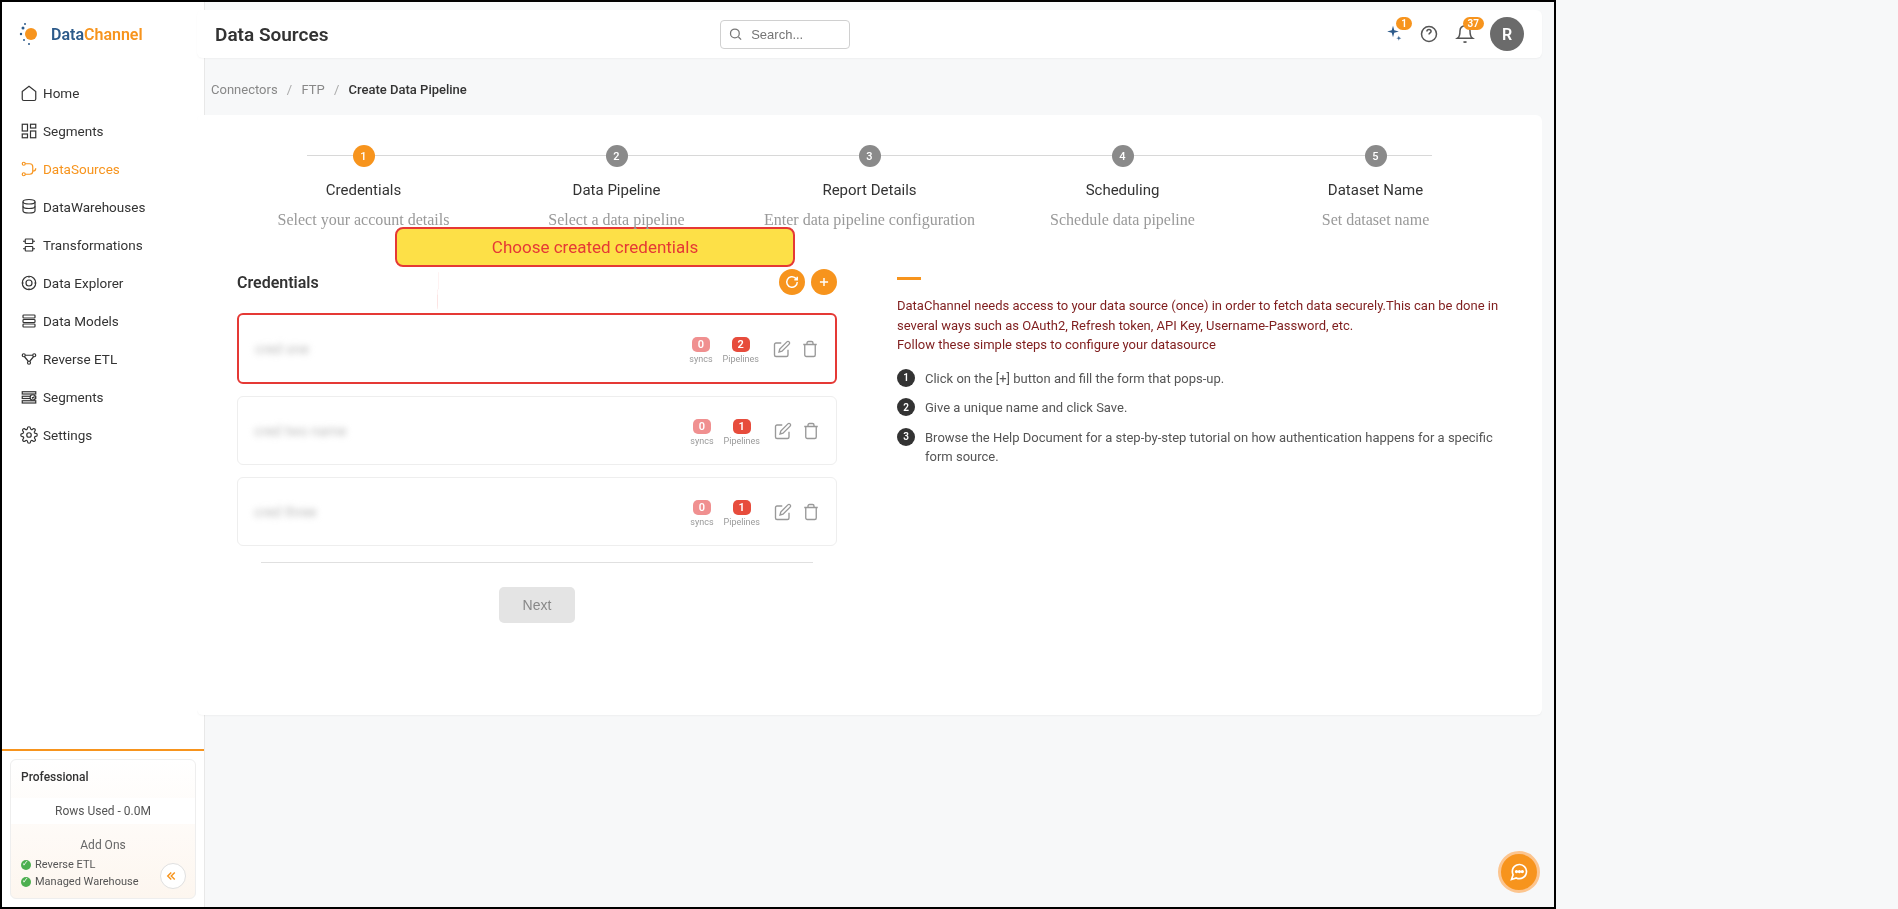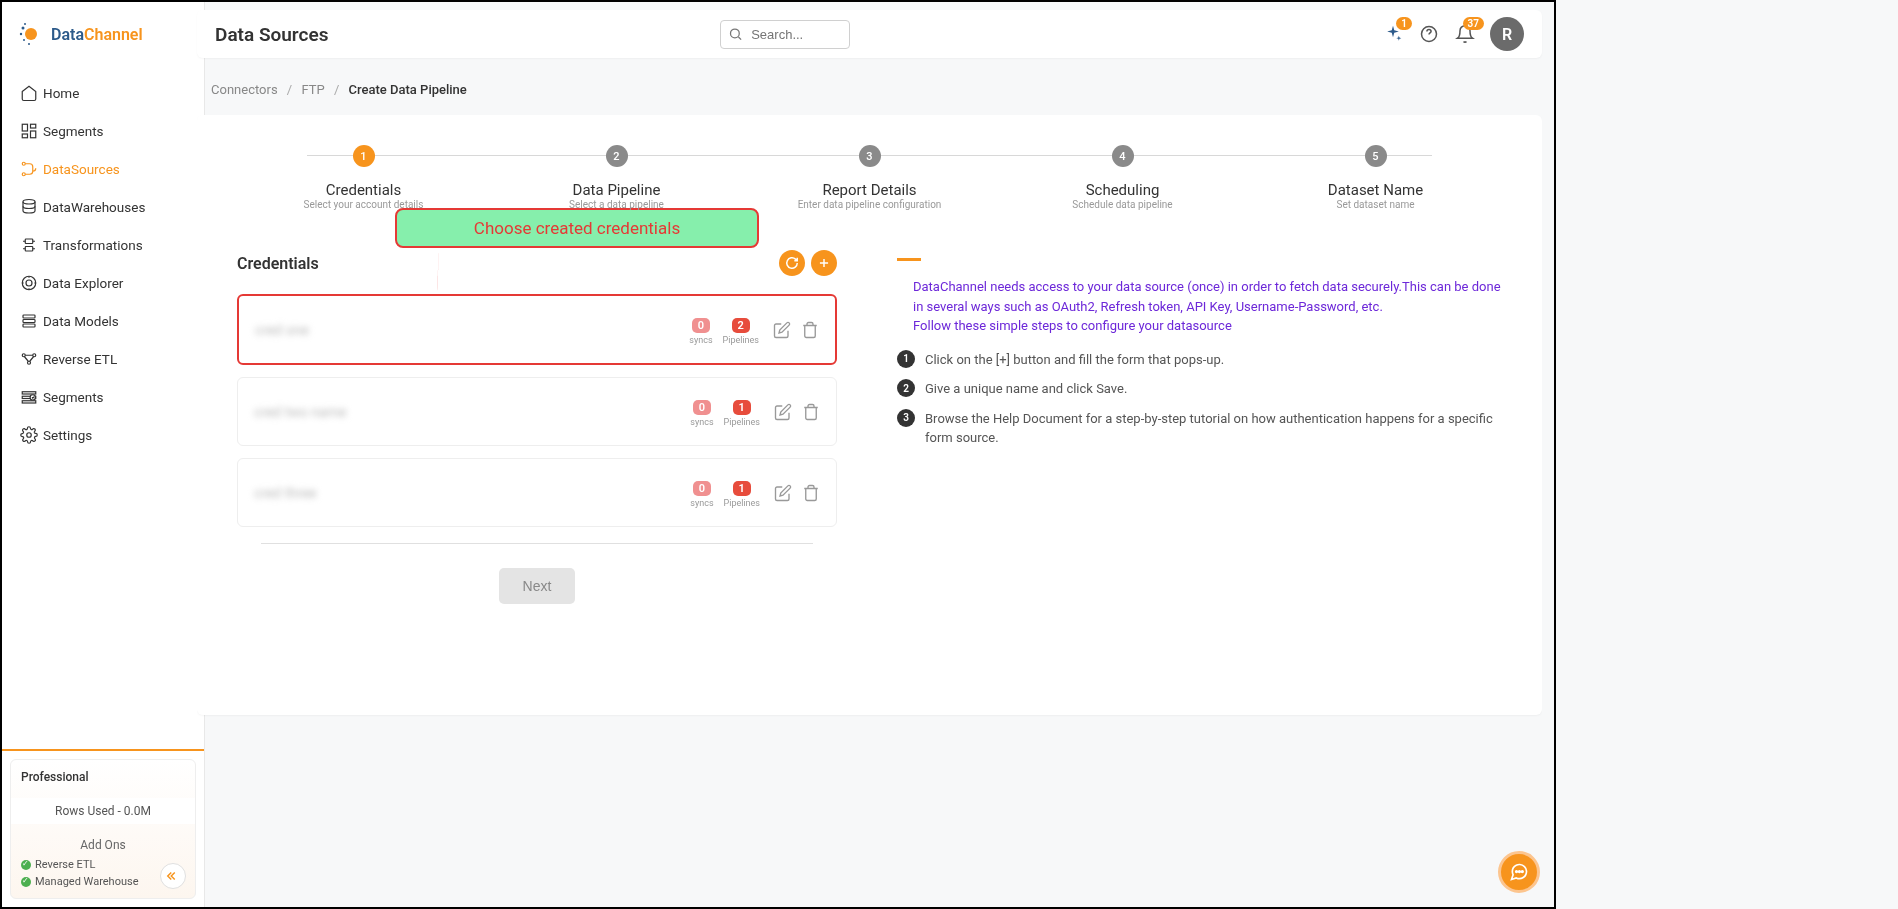--- a/index.html
+++ b/index.html
@@ -46,50 +46,50 @@
 .breadcrumb .sep { margin: 0 6px; color: #aaa; }
 .breadcrumb .current { color: #333; font-weight: 500; }
 
 .wizard-card { background: #fff; border-radius: 6px; padding: 30px 40px; min-height: 600px; box-shadow: 0 1px 2px rgba(0,0,0,0.04); }
 .stepper { display: flex; align-items: flex-start; justify-content: space-between; position: relative; margin-bottom: 40px; }
 .stepper::before { content: ''; position: absolute; top: 10px; left: 70px; right: 70px; height: 1px; background: #d8d8d8; z-index: 0; }
 .step { flex: 1; text-align: center; position: relative; z-index: 1; }
 .step-circle { width: 22px; height: 22px; border-radius: 50%; background: #8a8a8a; color: #fff; font-size: 11px; display: flex; align-items: center; justify-content: center; margin: 0 auto; font-weight: 500; }
 .step.active .step-circle { background: #f7941d; }
 .step-title { margin-top: 14px; font-size: 15px; color: #333; }
-.step-sub { font-size: 10px; color: #999; margin-top: 0; }
+.step-sub { font-size: 16px; color: #999; margin-top: 12px; font-family: Liberation Serif, serif; }
 
 .wizard-body { display: flex; gap: 60px; }
 .credentials-col { flex: 0 0 600px; position: relative; }
 .help-col { flex: 1; padding-top: 0; }
 
 .section-title { font-size: 16px; font-weight: 600; color: #333; margin-bottom: 18px; display: flex; align-items: center; }
 .section-actions { margin-left: auto; display: flex; gap: 6px; }
 .circle-btn { width: 26px; height: 26px; border-radius: 50%; background: #f7941d; color: #fff; display: flex; align-items: center; justify-content: center; cursor: pointer; font-size: 14px; }
 
-.callout-box { position: absolute; left: 158px; top: -42px; width: 364px; border: 2px solid #e53935; border-radius: 8px; padding: 8px 12px; font-size: 17px; color: #e53935; text-align: center; background: #86efac; }
+.callout-box { position: absolute; left: 158px; top: -42px; width: 400px; border: 2px solid #e53935; border-radius: 8px; padding: 8px 12px; font-size: 17px; color: #e53935; text-align: center; background: #fde047; }
 .callout-line { position: absolute; left: 200px; top: 3px; width: 2px; height: 40px; }
 
 .cred-item { display: flex; align-items: center; padding: 18px 16px; border: 1px solid #eee; border-radius: 6px; margin-bottom: 12px; cursor: pointer; }
 .cred-item.highlighted { border: 2px solid #e53935; }
 .cred-name { flex: 1; font-size: 14px; color: #bbb; filter: blur(3px); }
 .cred-stats { display: flex; gap: 10px; align-items: center; }
 .stat { text-align: center; }
 .stat-badge { display: inline-block; min-width: 18px; padding: 1px 5px; border-radius: 5px; background: #e74c3c; color: #fff; font-size: 11px; font-weight: 600; }
 .stat-badge.zero { background: #f09090; }
 .stat-label { font-size: 9px; color: #999; margin-top: 2px; }
 .cred-actions { display: flex; gap: 10px; margin-left: 14px; }
 .cred-action { color: #999; cursor: pointer; }
 
 .divider { border: none; border-top: 1px solid #e0e0e0; margin: 16px 24px; }
 .next-btn { display: block; margin: 24px auto 0; padding: 10px 24px; background: #e4e4e4; color: #888; border: none; border-radius: 5px; font-size: 14px; cursor: not-allowed; }
 
 .help-title { font-size: 14px; font-weight: 600; color: #333; }
 .help-underline { width: 24px; height: 3px; background: #f7941d; margin: 8px 0 16px; }
-.help-text { font-size: 13px; color: #6d28d9; line-height: 1.5; margin-bottom: 14px; margin-left: 16px; }
+.help-text { font-size: 13px; color: #7f1d1d; line-height: 1.5; margin-bottom: 14px; }
 .help-step { display: flex; gap: 10px; font-size: 13px; color: #555; margin-bottom: 10px; line-height: 1.5; }
 .help-step-num { width: 18px; height: 18px; border-radius: 50%; background: #333; color: #fff; font-size: 10px; display: flex; align-items: center; justify-content: center; flex-shrink: 0; font-weight: 600; }
 
 .chat-fab { position: absolute; right: 14px; bottom: 14px; width: 42px; height: 42px; border-radius: 50%; background: #f7941d; color: #fff; display: flex; align-items: center; justify-content: center; cursor: pointer; border: 3px solid #fcc58f; font-size: 18px; }
 
 svg { display: block; }
 </style>
 </head>
 <body>
 

